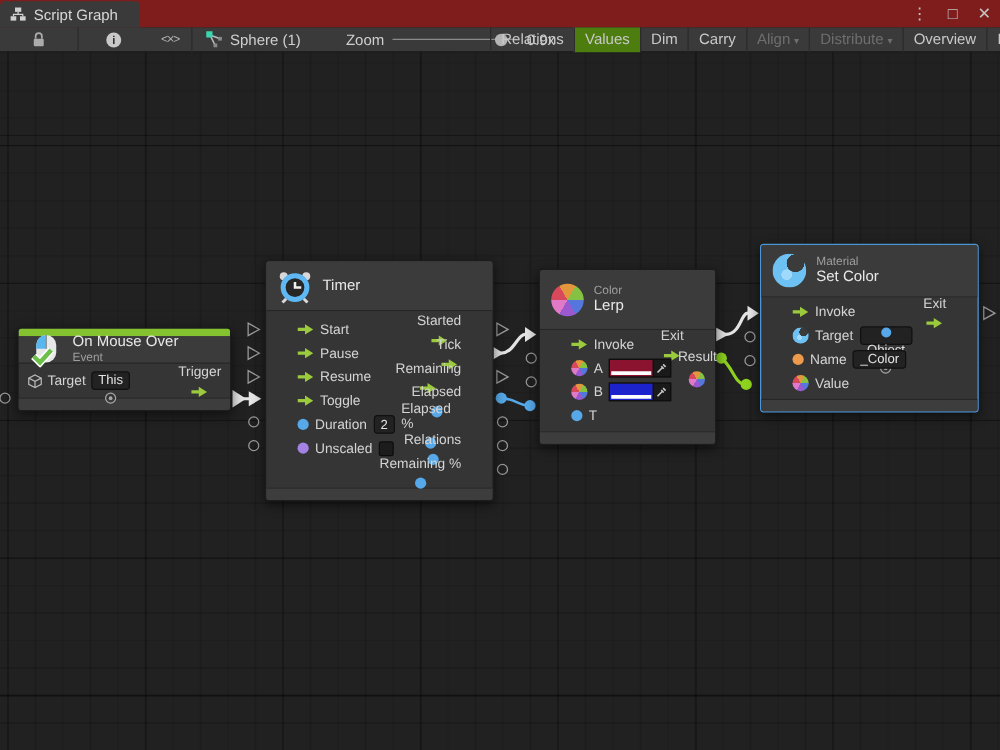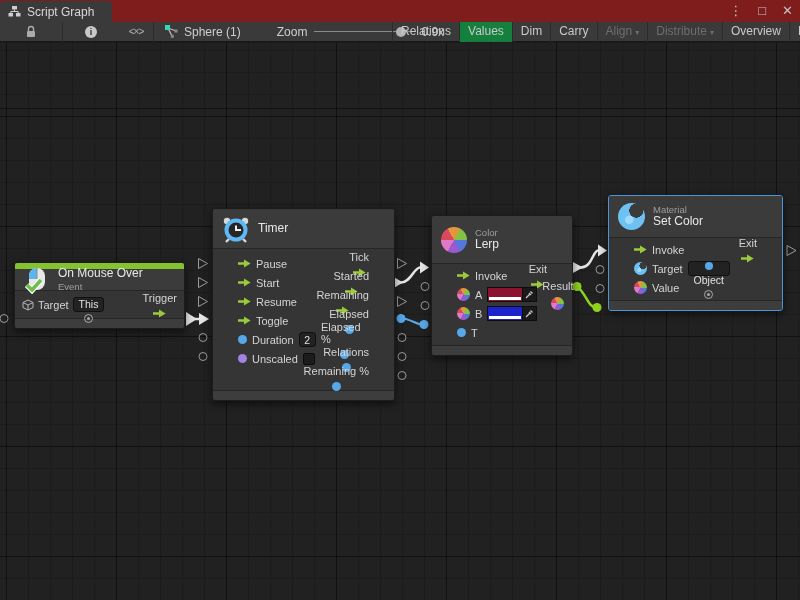--- a/index.html
+++ b/index.html
@@ -24,21 +24,21 @@
   .info-badge { width:12px; height:12px; border-radius:50%; background:#c9c9c9; color:#2b2b2b;
                 font-size:9px; font-weight:bold; display:flex; align-items:center; justify-content:center; }
   .sel-cell { padding:0 6px 0 10px; gap:5px; }
   .zoom-cell { margin-left:30px; gap:7px; }
   .zoom-track { position:relative; width:100px; height:10px; }
   .zoom-track::before { content:""; position:absolute; left:0; right:0; top:4.5px; height:1px; background:#8a8a8a; }
   .zoom-handle { position:absolute; top:0; left:82%; width:10px; height:10px; border-radius:50%; background:#b4b4b4; }
   .tb-buttons { position:absolute; left:392px; top:0; height:20px; display:flex; width:480px; }
   .tb-btn { height:20px; line-height:19px; padding:0 8px; border-left:1px solid #2b2b2b;
             color:#c9c9c9; white-space:nowrap; flex:none; }
-  .tb-btn.active { background:#15803d; }
+  .tb-btn.active { background:#4d7c0f; }
   .tb-btn.disabled { color:#6e6e6e; }
   .caret { font-size:8px; margin-left:3px; }
 
   
   .canvas { position:absolute; top:42px; left:0; width:800px; height:558px; background-color:#212121;
     background-image:
       repeating-linear-gradient(to right, rgba(0,0,0,.14) 0 1px, transparent 1px 22px),
       repeating-linear-gradient(to bottom, rgba(0,0,0,.14) 0 1px, transparent 1px 22px),
       repeating-linear-gradient(to right, rgba(0,0,0,.38) 0 1px, transparent 1px 110px),
       repeating-linear-gradient(to bottom, rgba(0,0,0,.38) 0 1px, transparent 1px 110px);
@@ -249,35 +249,35 @@
           <circle cx="14" cy="15" r="9.5" fill="#262626" stroke="#5fb8f3" stroke-width="4"></circle>
           <path d="M14 10.5 V15 H19" stroke="#f0f0f0" stroke-width="2" fill="none"></path>
         </svg>
         <div class="node-title">Timer</div>
       </div>
       <div class="rows" style="padding-top:5px;">
         <div class="row">
           <svg width="13" height="9" viewBox="0 0 13 9">
               <path d="M0 3.2 H6 V0.4 L12.6 4.5 L6 8.6 V5.8 H0 Z" fill="#9bcb3c"></path>
             </svg>
+          <span>Start</span>
+          <span class="right">
+              <span>Started</span>
+            <svg width="13" height="9" viewBox="0 0 13 9">
+                <path d="M0 3.2 H6 V0.4 L12.6 4.5 L6 8.6 V5.8 H0 Z" fill="#9bcb3c"></path>
+              </svg>
+            </span>
+        </div>
+        <div class="row">
+          <svg width="13" height="9" viewBox="0 0 13 9">
+              <path d="M0 3.2 H6 V0.4 L12.6 4.5 L6 8.6 V5.8 H0 Z" fill="#9bcb3c"></path>
+            </svg>
           <span>Pause</span>
           <span class="right">
               <span>Tick</span>
-            <svg width="13" height="9" viewBox="0 0 13 9">
-                <path d="M0 3.2 H6 V0.4 L12.6 4.5 L6 8.6 V5.8 H0 Z" fill="#9bcb3c"></path>
-              </svg>
-            </span>
-        </div>
-        <div class="row">
-          <svg width="13" height="9" viewBox="0 0 13 9">
-              <path d="M0 3.2 H6 V0.4 L12.6 4.5 L6 8.6 V5.8 H0 Z" fill="#9bcb3c"></path>
-            </svg>
-          <span>Start</span>
-          <span class="right">
-              <span>Started</span>
             <svg width="13" height="9" viewBox="0 0 13 9">
                 <path d="M0 3.2 H6 V0.4 L12.6 4.5 L6 8.6 V5.8 H0 Z" fill="#9bcb3c"></path>
               </svg>
             </span>
         </div>
         <div class="row">
           <svg width="13" height="9" viewBox="0 0 13 9">
               <path d="M0 3.2 H6 V0.4 L12.6 4.5 L6 8.6 V5.8 H0 Z" fill="#9bcb3c"></path>
             </svg>
           <span>Resume</span>
@@ -413,20 +413,25 @@
           <span>Target</span>
           <span class="chip">
             <span class="dot" style="width:8px; height:8px; background:#56a8e8;"></span>
             <span>Object</span>
             <span class="picker">
                 <i></i>
               </span>
           </span>
         </div>
         <div class="row">
+          <span class="dot" style="background:#ee9a4d;"></span>
+          <span>Name</span>
+          <span class="chip">_Color</span>
+        </div>
+        <div class="row">
           <span class="wheel sm"></span>
           <span>Value</span>
         </div>
       </div>
       <div class="node-footer"></div>
     </div>
 
   </div>
 </div>
 

